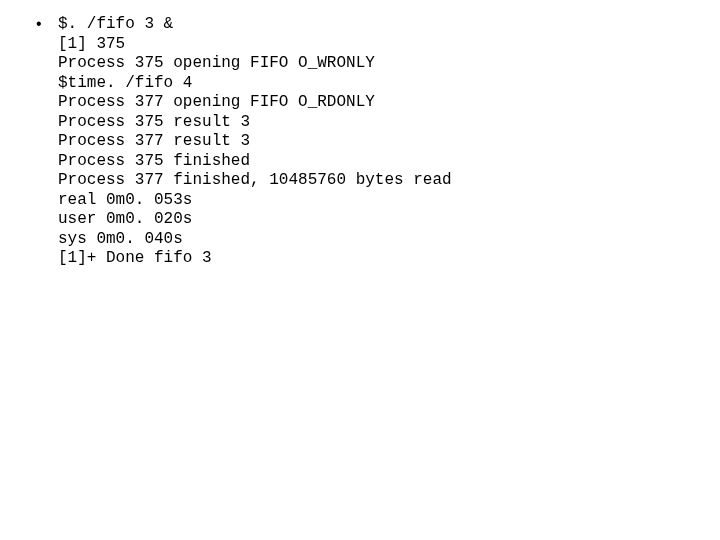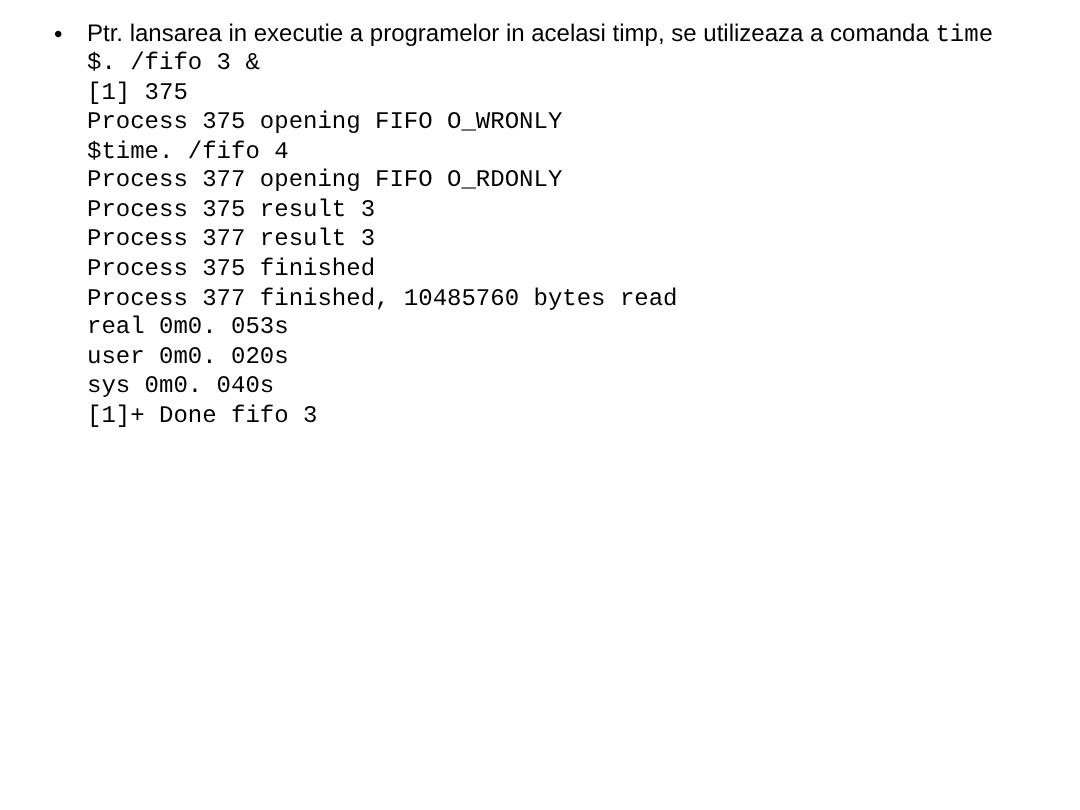--- a/index.html
+++ b/index.html
@@ -41,23 +41,20 @@
       white-space: pre;
       margin-top: 1px;
     }
   </style>
 </head>
 <body>
 
 <div class="bullet-item">
   <div class="bullet">•</div>
   <div class="content">
-    <div class="intro">
-      <span>Ptr. lansarea in executie a programelor in acelasi timp, se utilizeaza a comanda </span><span class="mono">time</span>
-    </div>
     <div class="lines" id="lines">$. /fifo 3 &amp;
 [1] 375
 Process 375 opening FIFO O_WRONLY
 $time. /fifo 4
 Process 377 opening FIFO O_RDONLY
 Process 375 result 3
 Process 377 result 3
 Process 375 finished
 Process 377 finished, 10485760 bytes read
 real 0m0. 053s

